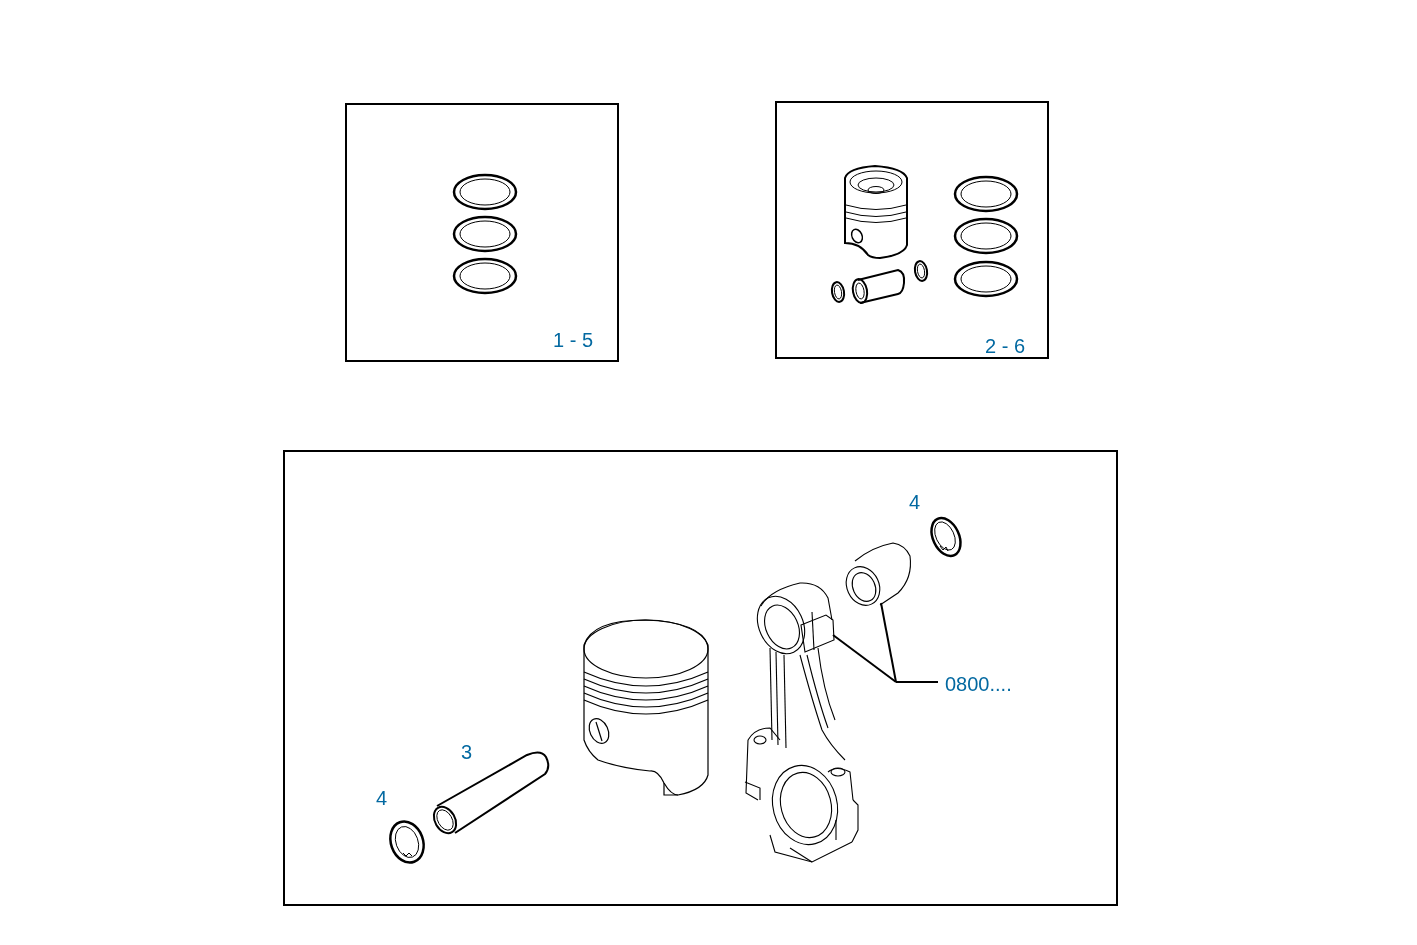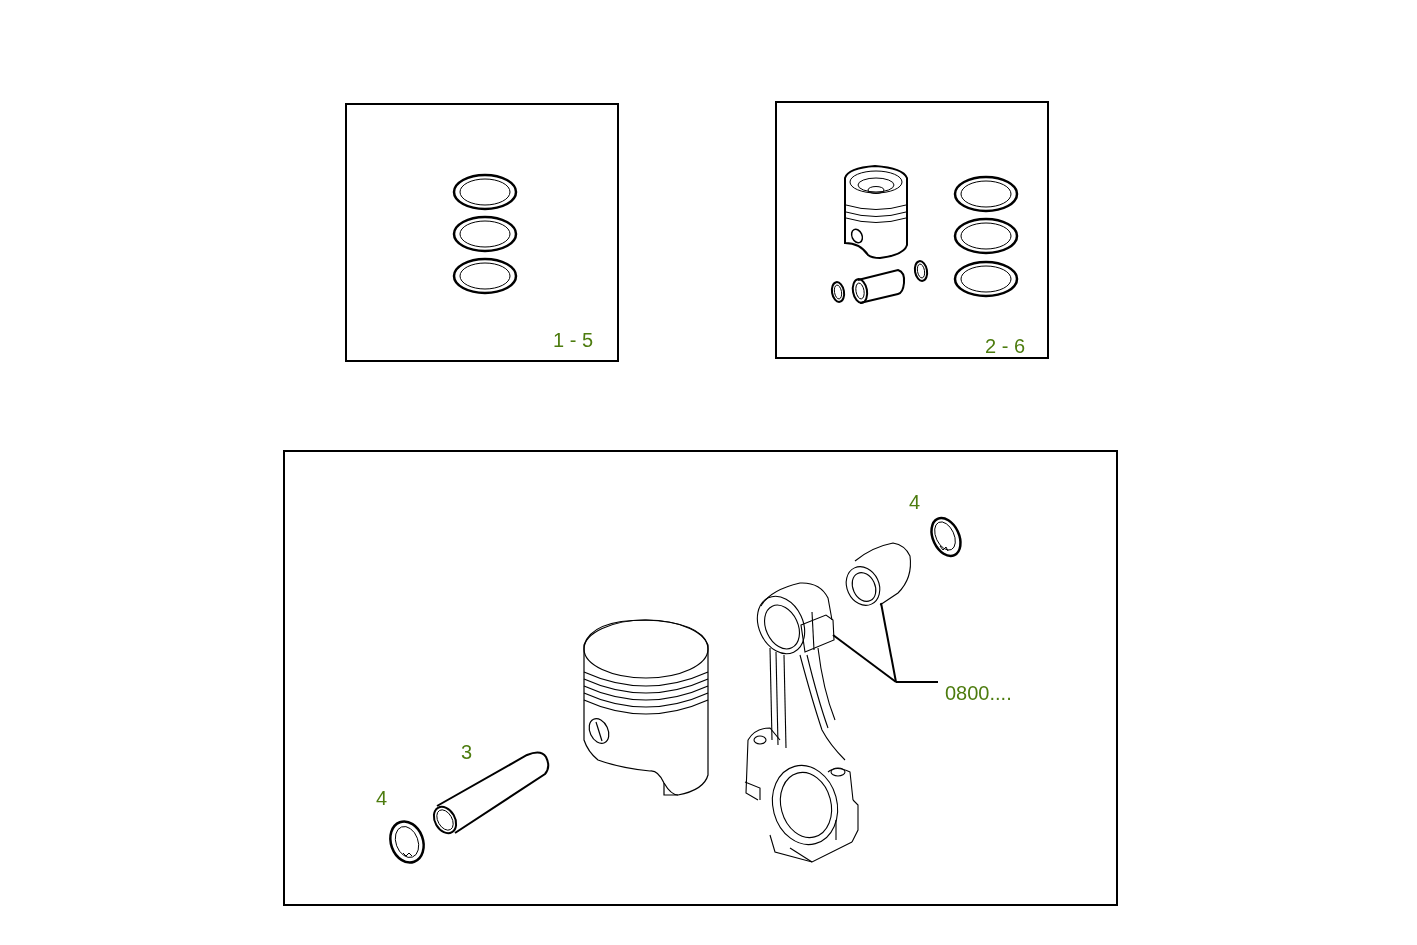--- a/index.html
+++ b/index.html
@@ -1,35 +1,35 @@
 <!DOCTYPE html>
 <html><head>
 <meta charset="utf-8">
 <style>
   html, body { margin: 0; padding: 0; background: #ffffff; }
   body { width: 1417px; height: 945px; position: relative; overflow: hidden;
          font-family: "Liberation Sans", sans-serif; color: #000; }
   .frame { position: absolute; border: 2px solid #000; box-sizing: border-box; }
-  .label { position: absolute; font-size: 20px; line-height: 20px; color: #4d7c0f; white-space: nowrap; }
+  .label { position: absolute; font-size: 20px; line-height: 20px; color: #0369a1; white-space: nowrap; }
   svg.art { position: absolute; left: 0; top: 0; width: 1417px; height: 945px; pointer-events: none; }
   svg.art * { vector-effect: non-scaling-stroke; }
 </style>
 </head>
 <body>
 
 <div class="frame" style="left:345px; top:103px; width:274px; height:259px;"></div>
 <div class="frame" style="left:775px; top:101px; width:274px; height:258px;"></div>
 <div class="frame" style="left:283px; top:450px; width:835px; height:456px;"></div>
 
 <div class="label" style="left:553px; top:330px;">1 - 5</div>
 <div class="label" style="left:985px; top:336px;">2 - 6</div>
 <div class="label" style="left:376px; top:788px;">4</div>
 <div class="label" style="left:461px; top:742px;">3</div>
 <div class="label" style="left:909px; top:492px;">4</div>
-<div class="label" style="left:945px; top:674px;margin-top:9px;">0800....</div>
+<div class="label" style="left:945px; top:674px;">0800....</div>
 
 <svg class="art" viewBox="0 0 1417 945" xmlns="http://www.w3.org/2000/svg" fill="none" stroke="#000">
 
   <g>
     <g>
       <ellipse cx="485" cy="192" rx="31" ry="17" stroke-width="2.5"></ellipse>
       <ellipse cx="485" cy="192" rx="25" ry="13" stroke-width="1"></ellipse>
     </g>
     <g>
       <ellipse cx="485" cy="234" rx="31" ry="17" stroke-width="2.5"></ellipse>

